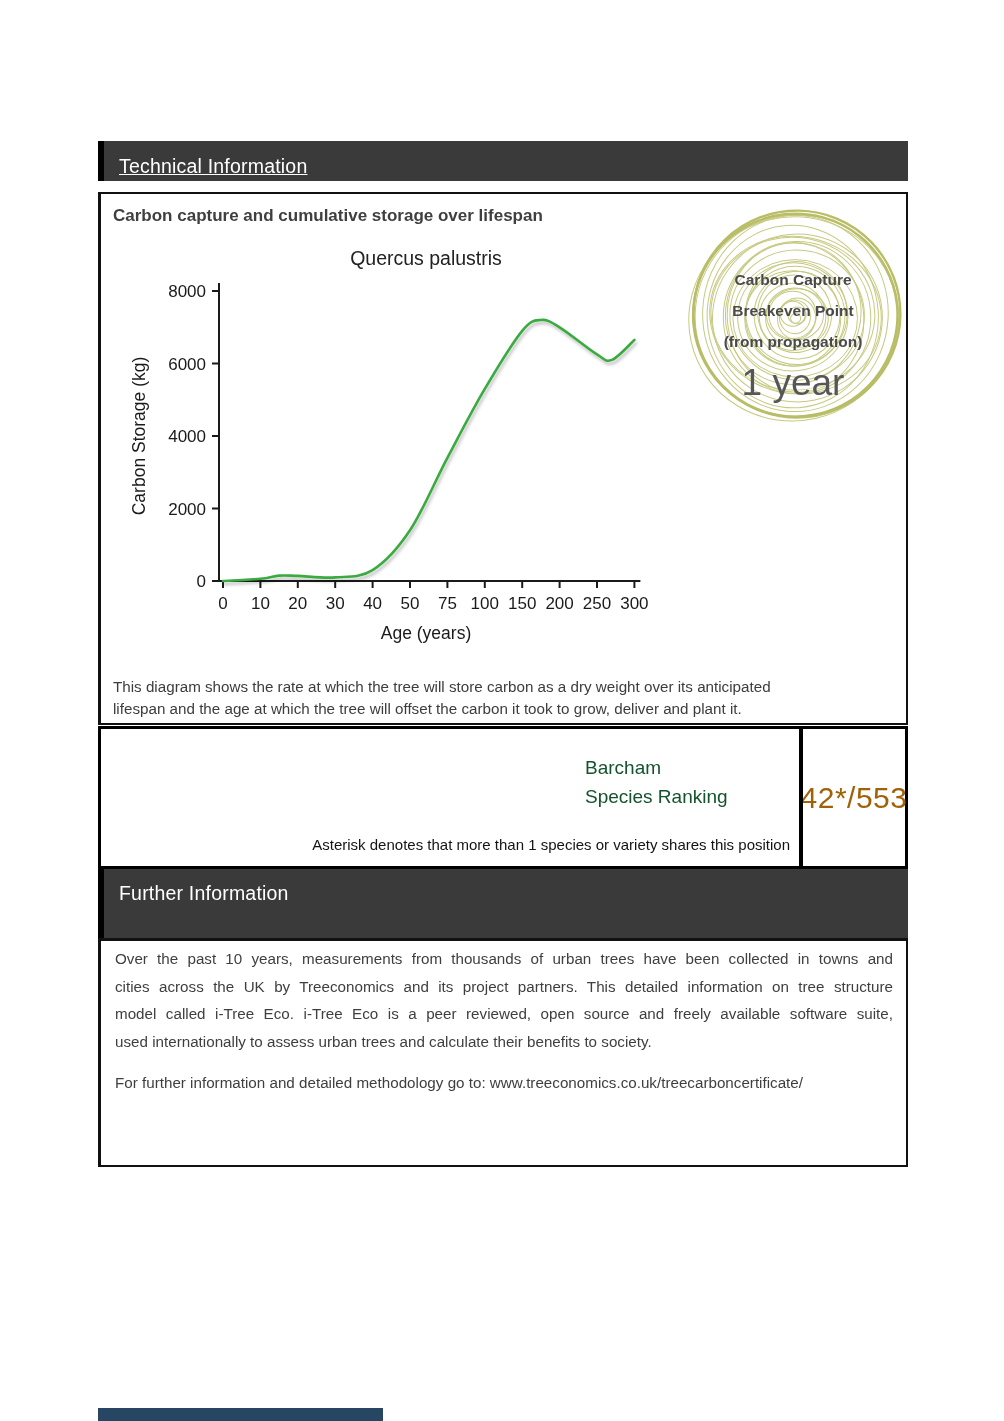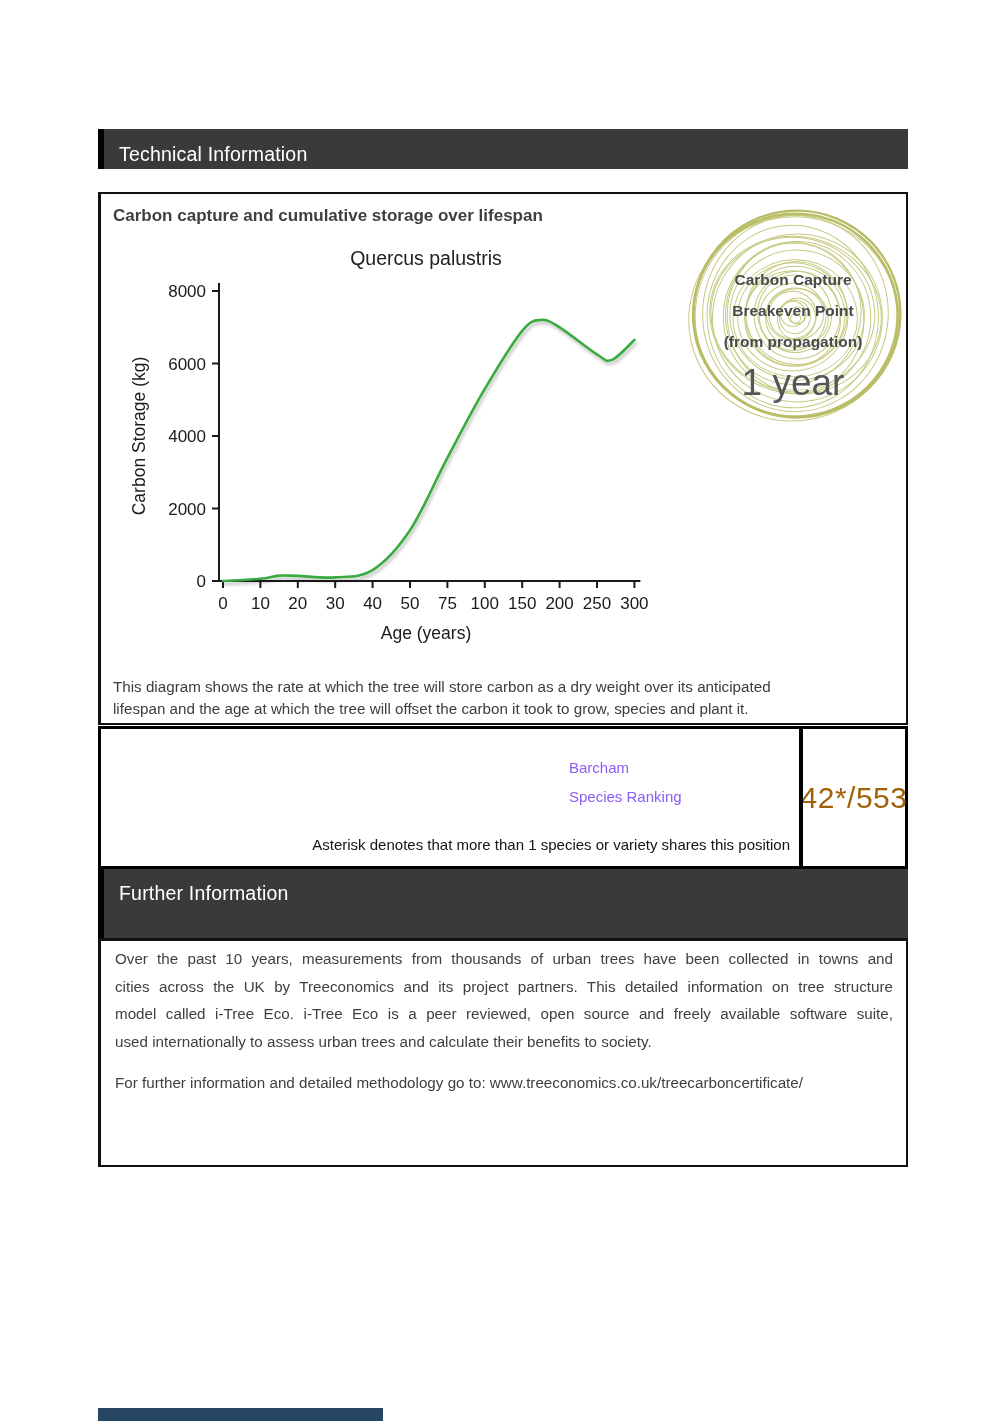--- a/index.html
+++ b/index.html
@@ -2,21 +2,21 @@
 <html><head>
 <meta charset="utf-8">
 <style>
   html,body{margin:0;padding:0;background:#ffffff;}
   body{width:1004px;height:1421px;position:relative;font-family:"Liberation Sans",sans-serif;}
   #page{position:absolute;left:0;top:0;width:1004px;height:1421px;background:#fff;}
 
   .sec-header{position:absolute;left:98px;width:810px;background:#3a3a3a;color:#ffffff;
     box-sizing:border-box;border-left:6px solid #000;padding-left:15px;
     font-size:19.5px;letter-spacing:.2px;}
-  #tech-header{top:129px;height:40px;line-height:51px;}
+  #tech-header{top:141px;height:40px;line-height:51px;text-decoration:underline;}
   #further-header{top:869px;height:69px;line-height:24px;padding-top:12px;}
 
   .panel{position:absolute;left:98px;width:810px;background:#fff;box-sizing:border-box;
     border:2px solid #111;border-left:3px solid #111;overflow:hidden;padding-left:48px;}
   #tech-panel{top:192px;height:533px;}
   #further-panel{top:938px;height:229px;border-top:3px solid #111;padding:4px 13px 0 14px;}
 
   #chart-heading{position:absolute;left:12px;top:12px;font-size:17px;font-weight:bold;color:#3f3f3f;}
 
   #chart-svg{position:absolute;left:10px;top:45px;}
@@ -28,21 +28,21 @@
   #badge-text{position:absolute;left:572px;top:64px;width:240px;text-align:center;}
   .badge-line{font-size:15.5px;font-weight:bold;color:#4a4a4a;line-height:19px;margin-top:12px;}
   #badge-value{font-size:37px;color:#565659;margin-top:12px;line-height:40px;}
 
   #chart-desc{position:absolute;left:12px;top:482px;font-size:15.2px;color:#3d3d3d;
     line-height:21.5px;white-space:nowrap;}
 
   #ranking-box{position:absolute;left:98px;top:726px;width:810px;height:143px;background:#fff;
     box-sizing:border-box;border:3px solid #000;display:flex;}
   #rank-left{flex:1;position:relative;border-right:4px solid #000;}
-  #rank-title{position:absolute;left:468px;top:24px;font-size:15px;color:#8b5cf6;line-height:29px;white-space:nowrap;}
+  #rank-title{position:absolute;left:484px;top:24px;font-size:19px;color:#14532d;line-height:29px;white-space:nowrap;}
   #rank-note{position:absolute;right:9px;bottom:13px;font-size:15px;color:#141414;white-space:nowrap;}
   #rank-right{width:102px;display:flex;align-items:center;justify-content:center;
     font-size:30px;color:#a16207;letter-spacing:.5px;}
 
   .body-text{font-size:15.2px;color:#3f3f3f;line-height:27.5px;}
   .jline{white-space:nowrap;text-align:justify;text-align-last:justify;overflow:hidden;}
   .lline{white-space:nowrap;overflow:hidden;}
   #further-para2{margin-top:14px;}
 
   #bottom-bar{position:absolute;left:98px;top:1408px;width:285px;height:13px;background:#274663;}
@@ -142,21 +142,21 @@
 
     <div id="badge-text">
       <div class="badge-line">Carbon Capture</div>
       <div class="badge-line">Breakeven Point</div>
       <div class="badge-line">(from propagation)</div>
       <div id="badge-value">1 year</div>
     </div>
 
     <div id="chart-desc">
       <div>This diagram shows the rate at which the tree will store carbon as a dry weight over its anticipated</div>
-      <div>lifespan and the age at which the tree will offset the carbon it took to grow, species and plant it.</div>
+      <div>lifespan and the age at which the tree will offset the carbon it took to grow, deliver and plant it.</div>
     </div>
   </div>
 
   <div id="ranking-box">
     <div id="rank-left">
       <div id="rank-title">
         <div>Barcham</div>
         <div>Species Ranking</div>
       </div>
       <div id="rank-note">Asterisk denotes that more than 1 species or variety shares this position</div>

